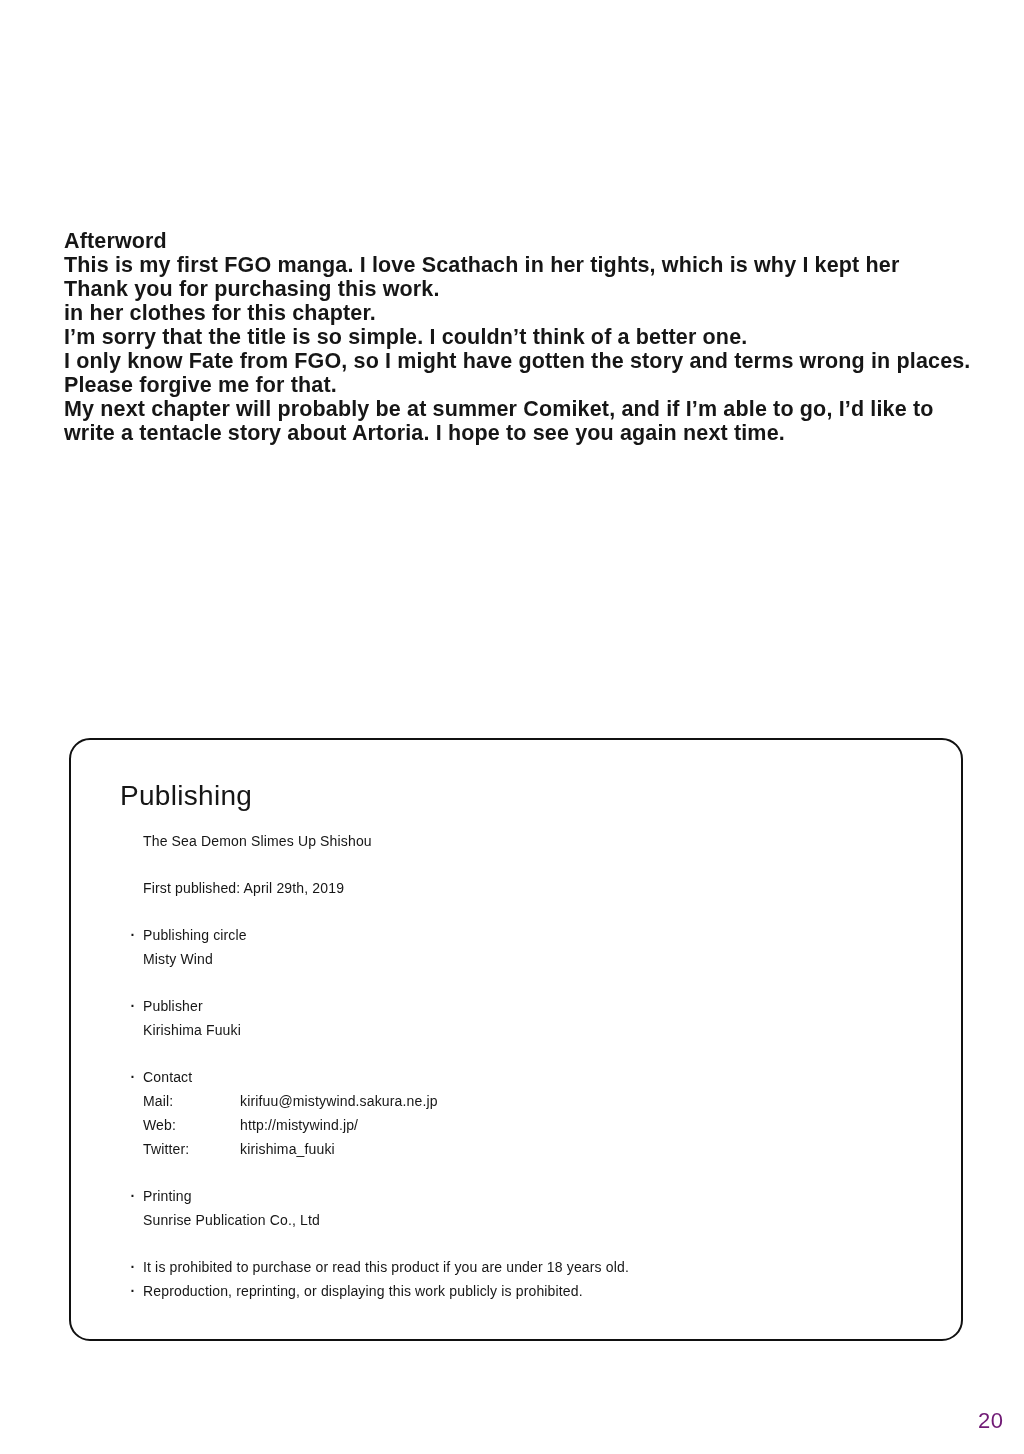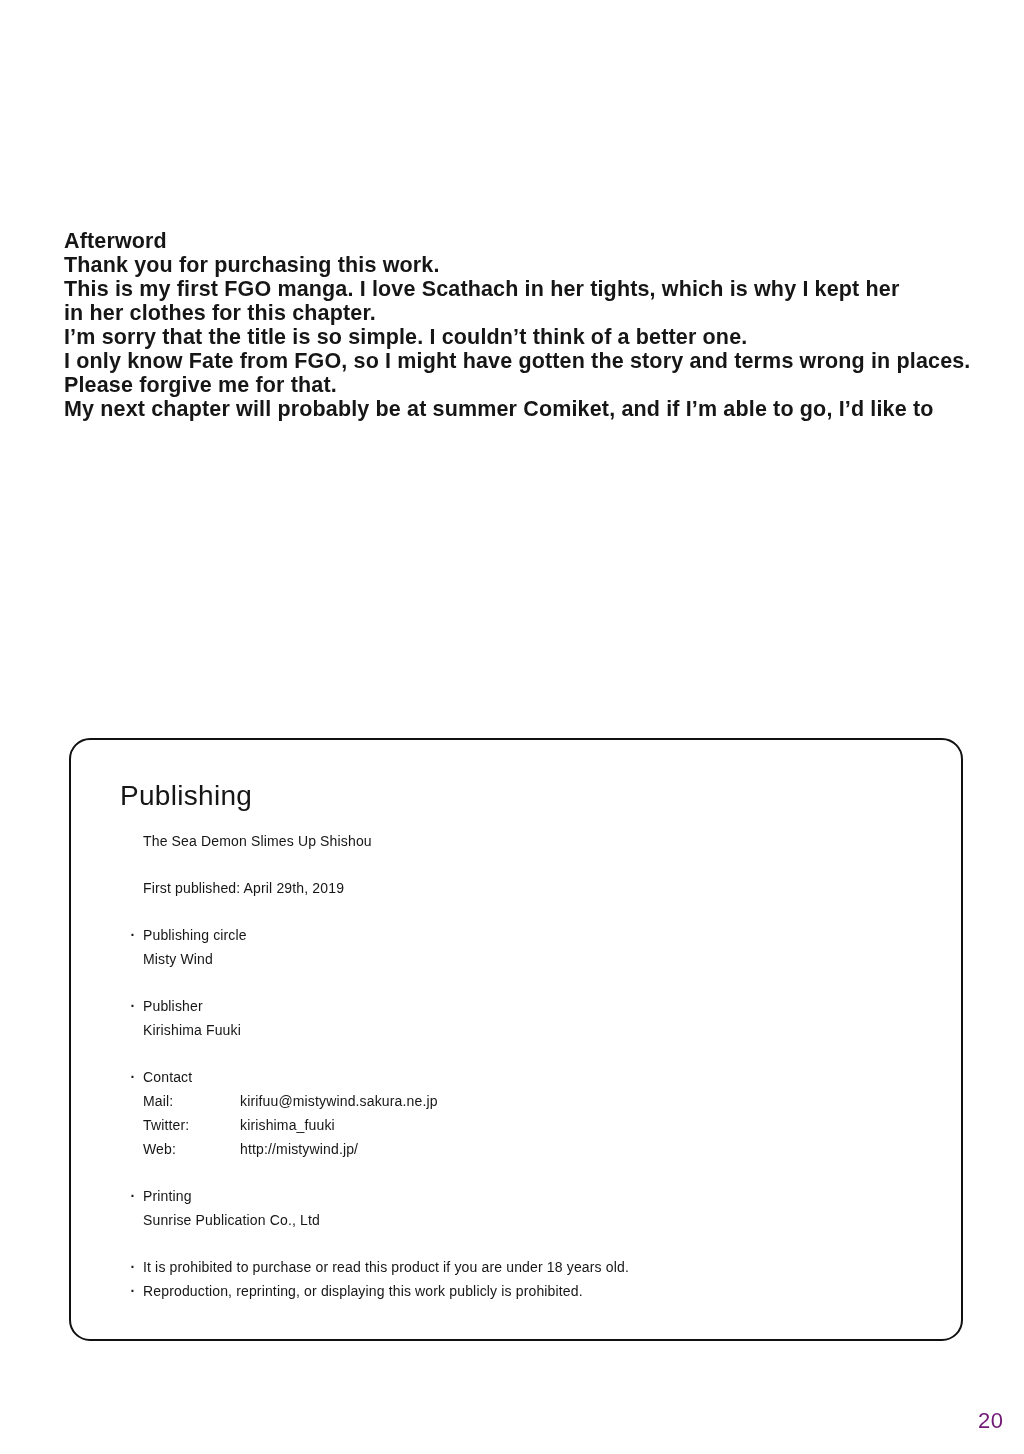--- a/index.html
+++ b/index.html
@@ -83,27 +83,28 @@
     letter-spacing: 0.5px;
   }
 </style>
 </head>
 <body>
 
 <div class="page">
 
   <section class="afterword">
     <div>Afterword</div>
+    <div>This is my first FGO manga. I love Scathach in her tights, which is why I kept her</div>
     <div>Thank you for purchasing this work.</div>
-    <div>This is my first FGO manga. I love Scathach in her tights, which is why I kept her</div>
     <div>in her clothes for this chapter.</div>
     <div>I’m sorry that the title is so simple. I couldn’t think of a better one.</div>
     <div>I only know Fate from FGO, so I might have gotten the story and terms wrong in places.</div>
     <div>Please forgive me for that.</div>
     <div>My next chapter will probably be at summer Comiket, and if I’m able to go, I’d like to</div>
+    <div>write a tentacle story about Artoria. I hope to see you again next time.</div>
   </section>
 
   <section class="colophon">
     <div class="colophon-inner">
 
       <h2 class="colophon-title">Publishing</h2>
 
       <div class="block">The Sea Demon Slimes Up Shishou</div>
 
       <div class="block">First published: April 29th, 2019</div>
@@ -121,26 +122,26 @@
       </div>
 
       <div class="block bulleted">
         <span class="bullet">·</span>
         <div>Contact</div>
         <div class="contact-row">
           <span class="contact-label">Mail:</span>
           <span>kirifuu@mistywind.sakura.ne.jp</span>
         </div>
         <div class="contact-row">
+          <span class="contact-label">Web:</span>
+          <span>http://mistywind.jp/</span>
+        </div>
+        <div class="contact-row">
           <span class="contact-label">Twitter:</span>
           <span>kirishima_fuuki</span>
-        </div>
-        <div class="contact-row">
-          <span class="contact-label">Web:</span>
-          <span>http://mistywind.jp/</span>
         </div>
       </div>
 
       <div class="block bulleted">
         <span class="bullet">·</span>
         <div>Printing</div>
         <div>Sunrise Publication Co., Ltd</div>
       </div>
 
       <div class="block">

